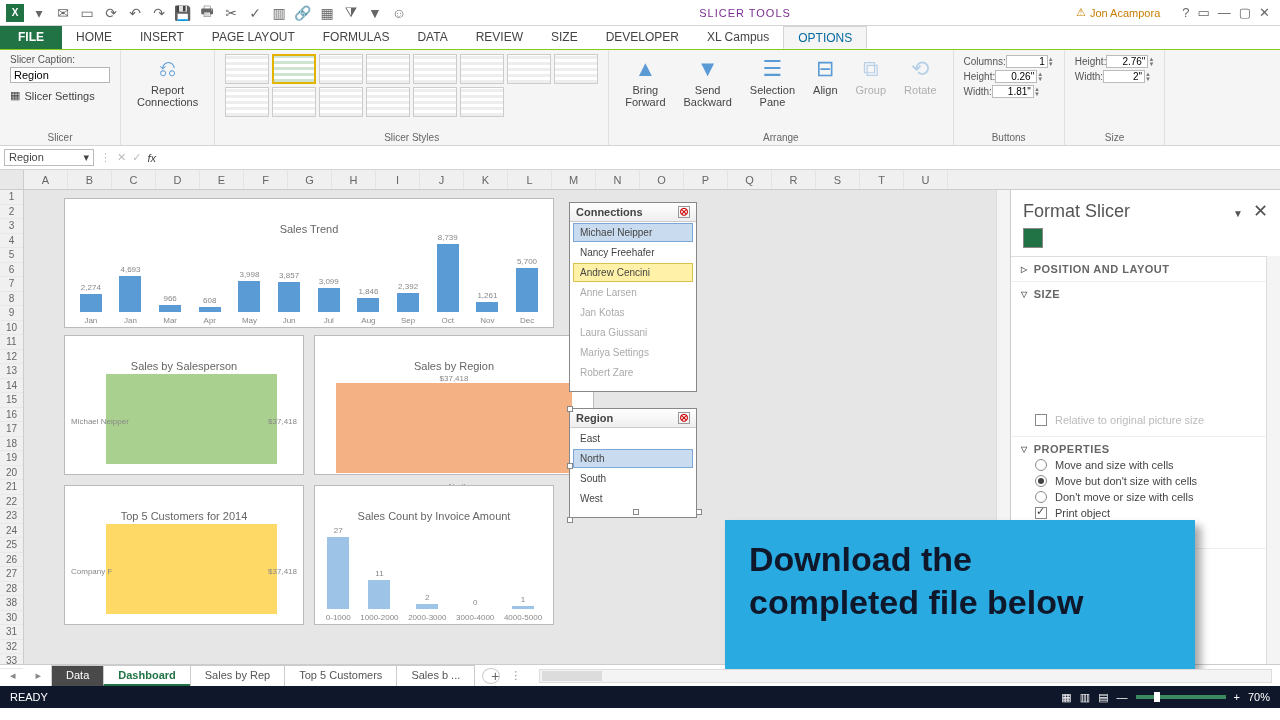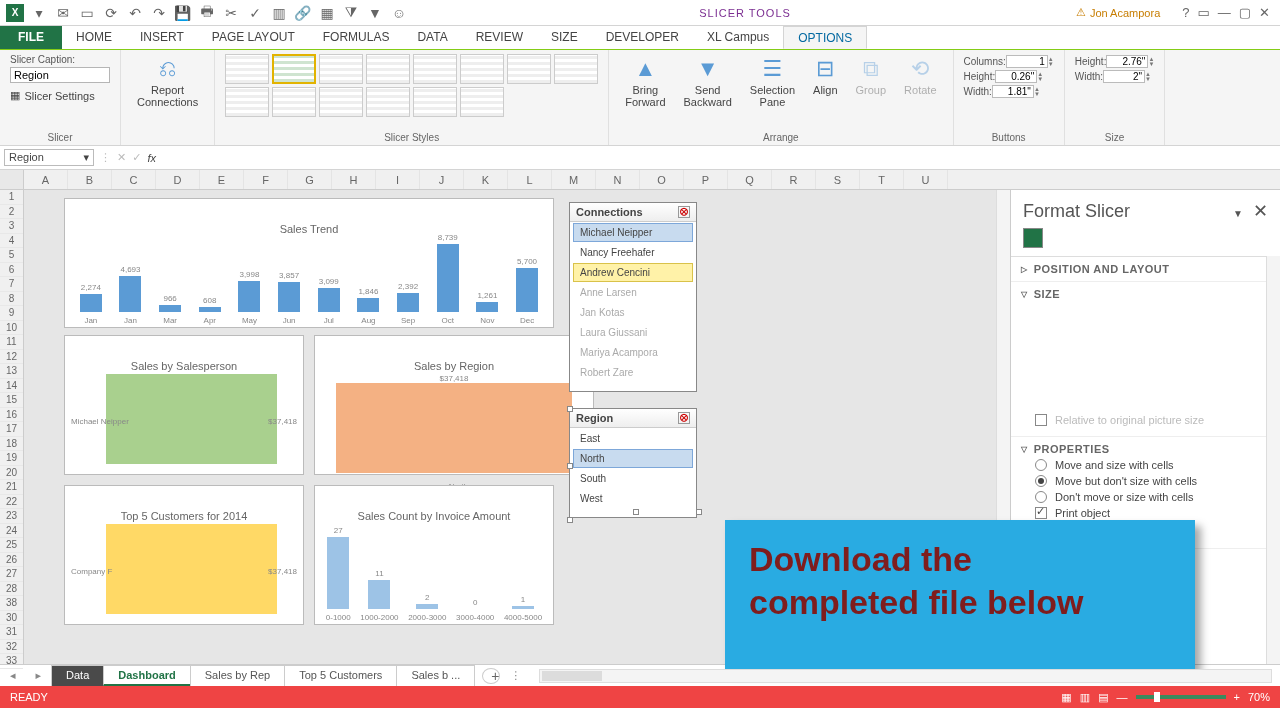--- a/index.html
+++ b/index.html
@@ -87,36 +87,36 @@
   .tp-section-h { font-size:11px; font-weight:700; color:#666; letter-spacing:0.5px; display:flex; gap:6px; align-items:center; cursor:pointer; }
   .tp-section-h .tri { font-size:8px; }
   .tp-field { display:flex; gap:8px; align-items:center; font-size:11px; color:#444; margin:4px 0 4px 14px; }
   .tp-scroll { width:14px; background:#f4f4f4; border-left:1px solid #ddd; }
   .radio, .check { width:12px; height:12px; border:1px solid #888; display:inline-block; position:relative; }
   .radio { border-radius:50%; }
   .radio.on::after { content:""; position:absolute; inset:2px; border-radius:50%; background:#444; }
   .check.on::after { content:"✓"; position:absolute; top:-3px; left:0; font-size:11px; color:#444; }
 
   
-  .banner { position:absolute; left:725px; top:330px; width:470px; height:150px; background:#29abe2; color:#7f1d1d; font-size:34px; font-weight:600; padding:18px 24px; line-height:1.25; box-shadow:6px 6px 8px rgba(0,0,0,0.35); }
+  .banner { position:absolute; left:725px; top:330px; width:470px; height:150px; background:#29abe2; color:#0f172a; font-size:34px; font-weight:600; padding:18px 24px; line-height:1.25; box-shadow:6px 6px 8px rgba(0,0,0,0.35); }
 
   .scrollarea { position:absolute; right:0; top:0; width:14px; height:100%; background:#f4f4f4; border-left:1px solid #ddd; }
 
   
   .sheetbar { height:22px; border-top:1px solid #ccc; display:flex; align-items:center; background:#fff; }
   .tabnav { padding:0 10px; color:#888; font-size:11px; }
   .sheettab { padding:3px 14px; font-size:11px; border:1px solid #ccc; border-bottom:none; background:#fff; margin-right:-1px; color:#555; cursor:pointer; }
   .sheettab.darktab { background:#4a4a4a; color:#fff; }
   .sheettab.active { background:#fff; color:#217346; font-weight:600; border-bottom:2px solid #217346; }
   .new-sheet { padding:0 8px; font-size:14px; color:#666; border:1px solid #ccc; border-radius:50%; width:16px; height:16px; line-height:14px; text-align:center; margin-left:8px; }
   .hscroll { flex:1; height:14px; margin:0 8px; background:#f4f4f4; border:1px solid #ddd; position:relative; }
   .hscroll .thumb { position:absolute; left:2px; top:1px; width:60px; height:10px; background:#dcdcdc; }
 
   
-  .statusbar { height:22px; background:#ef4444; color:#fff; display:flex; align-items:center; padding:0 10px; font-size:11px; justify-content:space-between; }
+  .statusbar { height:22px; background:#0f172a; color:#fff; display:flex; align-items:center; padding:0 10px; font-size:11px; justify-content:space-between; }
   .zoomctl { display:flex; align-items:center; gap:8px; }
   .zoombar { width:90px; height:4px; background:#3a8a5e; position:relative; }
   .zoombar .th { position:absolute; top:-3px; left:20%; width:6px; height:10px; background:#fff; }
 </style>
 </head>
 <body>
 
 <div class="titlebar">
   <div class="qat">
     <span class="qat-icon app">X</span>
@@ -471,21 +471,21 @@
         <div class="slicer-title">
           <span>Connections</span>
           <span class="filtericon">⨂</span>
         </div>
         <div class="slicer-item sel">Michael Neipper</div>
         <div class="slicer-item ">Nancy Freehafer</div>
         <div class="slicer-item hl">Andrew Cencini</div>
         <div class="slicer-item dim">Anne Larsen</div>
         <div class="slicer-item dim">Jan Kotas</div>
         <div class="slicer-item dim">Laura Giussani</div>
-        <div class="slicer-item dim">Mariya Acampora</div>
+        <div class="slicer-item dim">Mariya Settings</div>
         <div class="slicer-item dim">Robert Zare</div>
       </div>
       <div class="slicerbox selected" style="left: 545px; top: 218px; width: 128px; height: 110px;">
         <div class="slicer-title">
           <span>Region</span>
           <span class="filtericon">⨂</span>
         </div>
         <div class="slicer-item ">East</div>
         <div class="slicer-item sel">North</div>
         <div class="slicer-item ">South</div>

